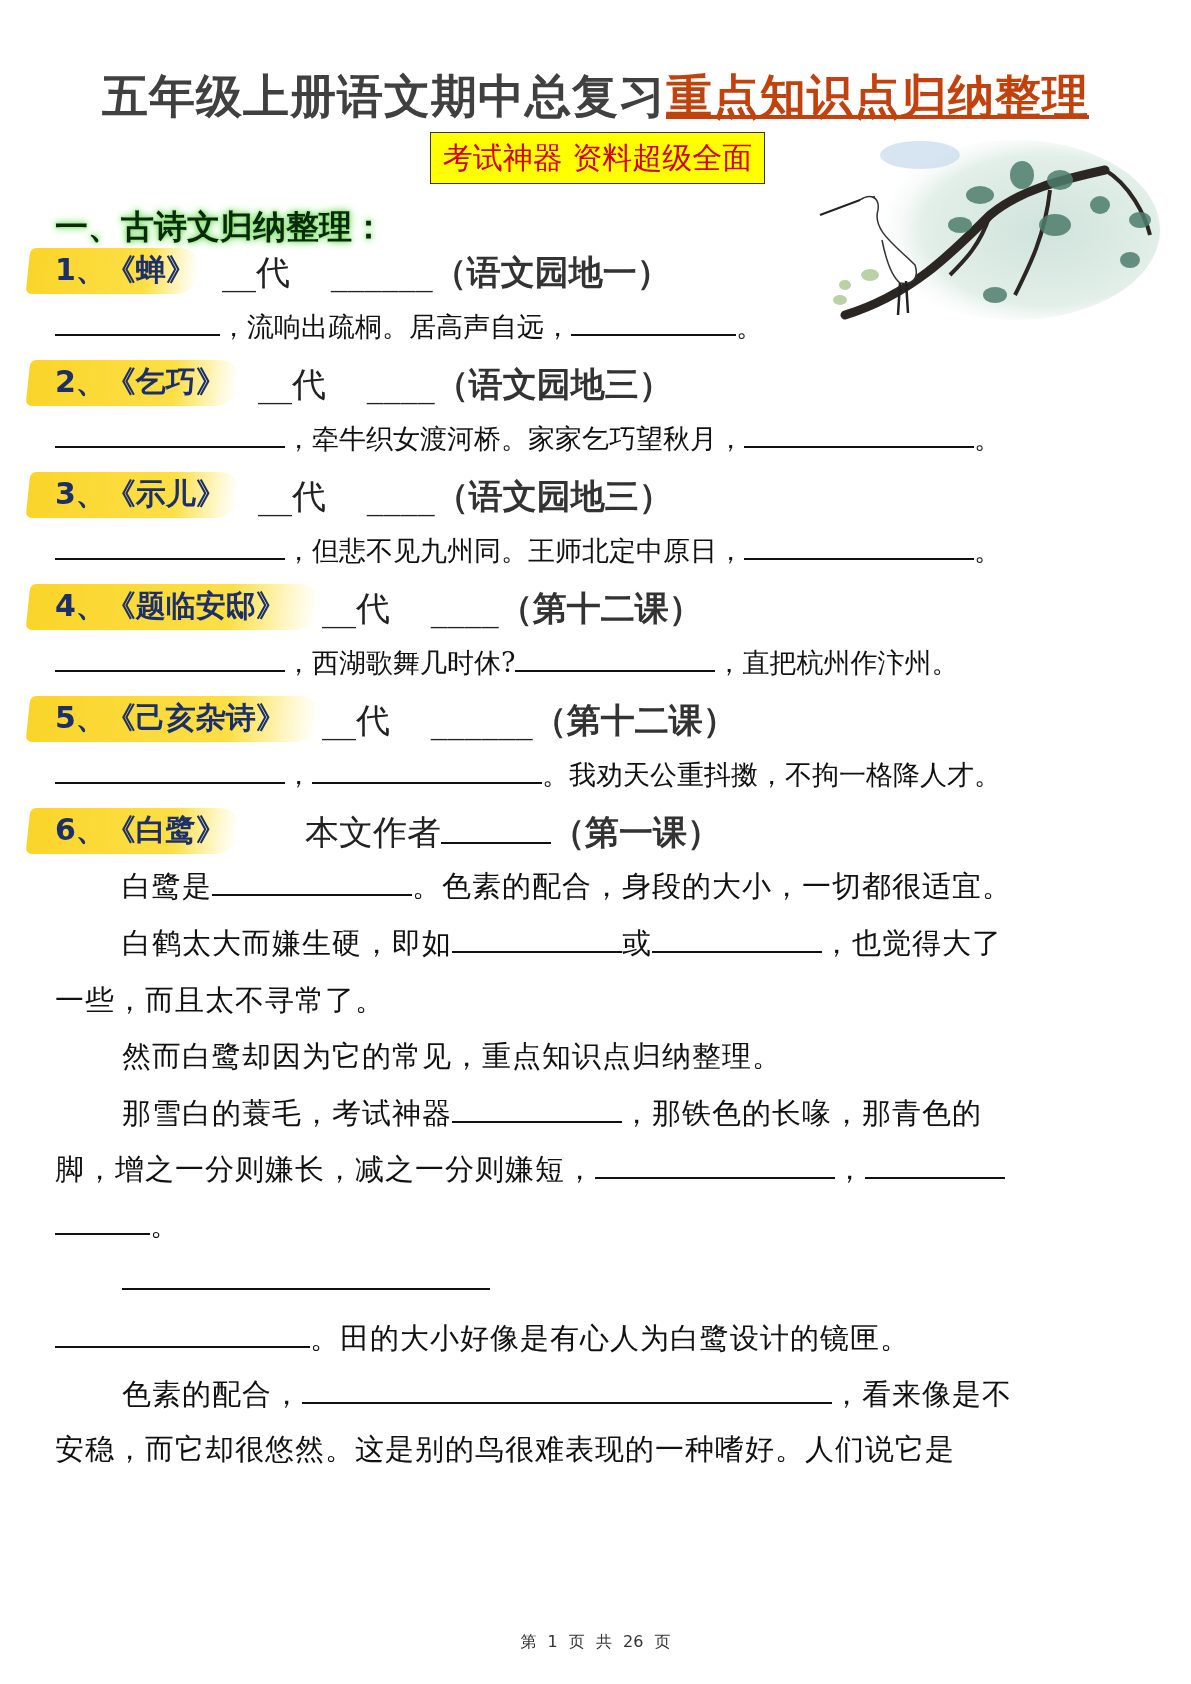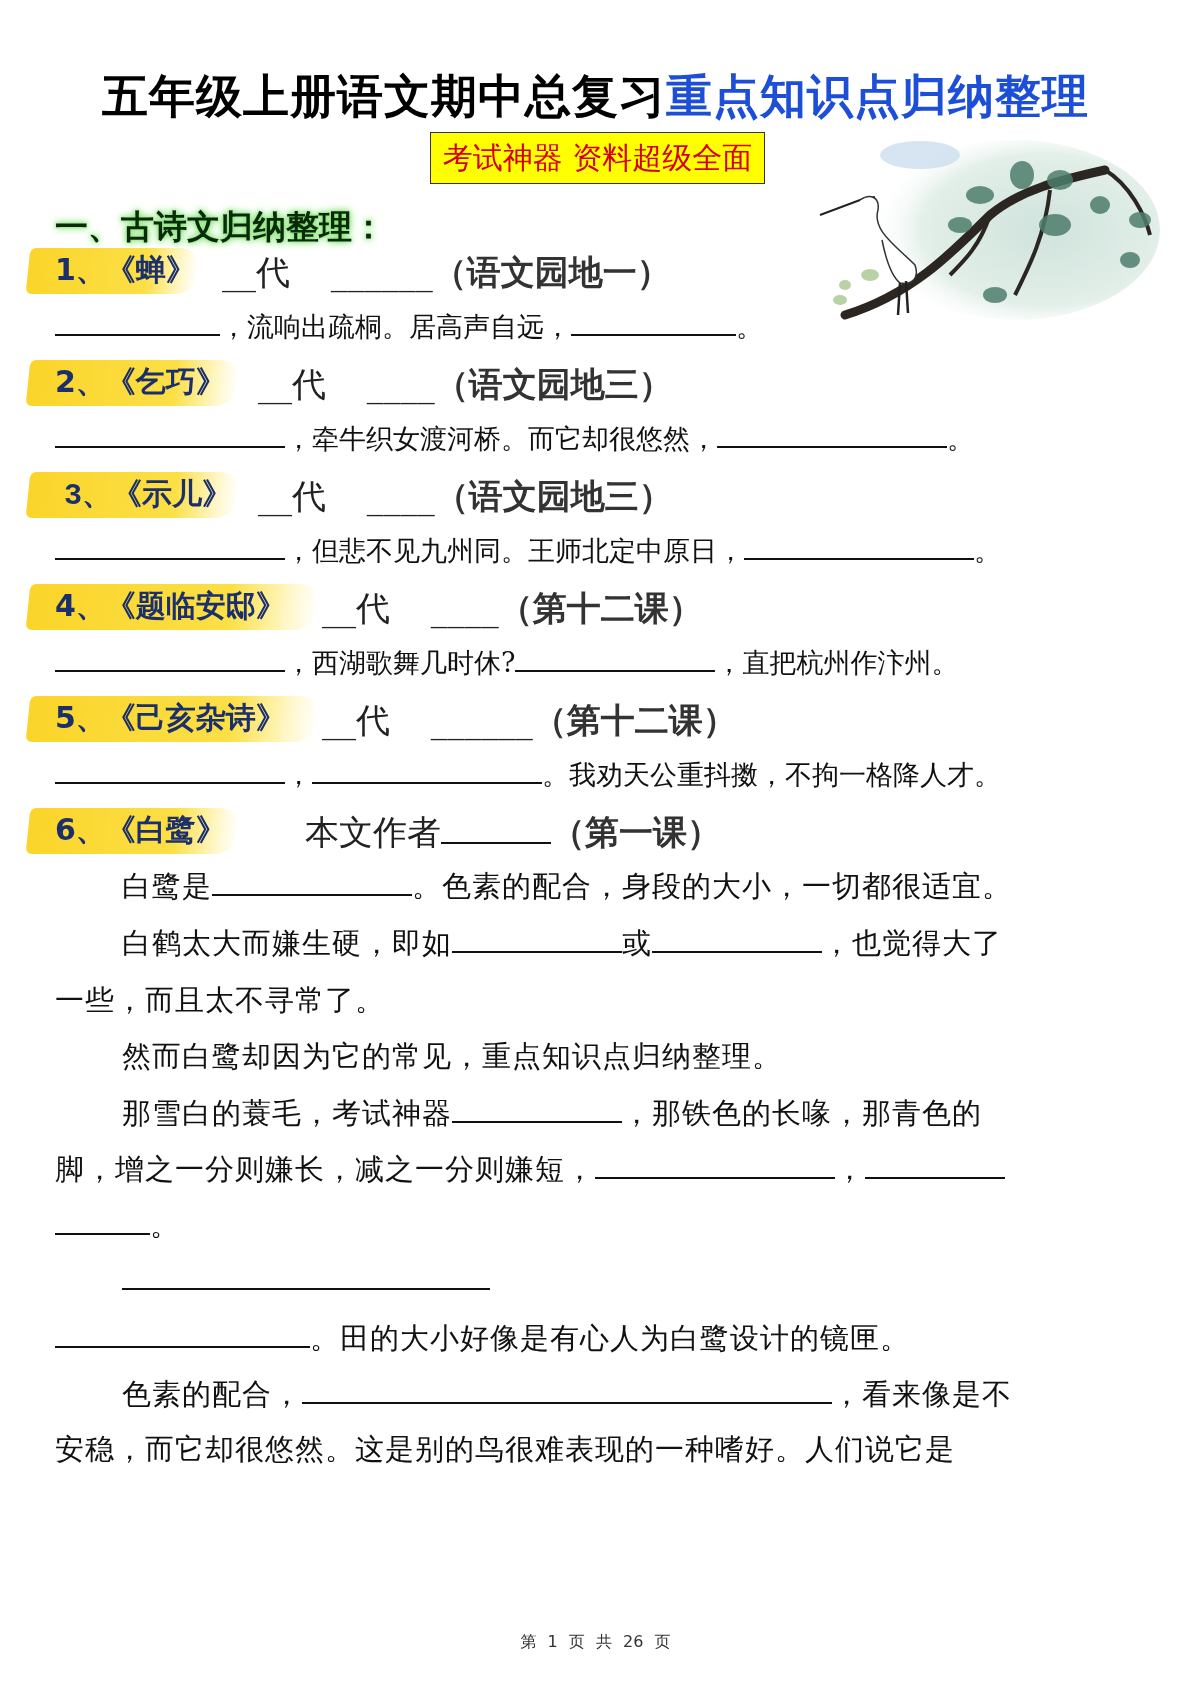--- a/index.html
+++ b/index.html
@@ -1,21 +1,21 @@
 <!DOCTYPE html>
 <html><head>
   <meta charset="utf-8">
   <style>
     html,body{margin:0;padding:0;background:#ffffff;}
     body{width:1191px;height:1684px;position:relative;overflow:hidden;
       font-family:"DejaVu Serif","Liberation Serif",serif;color:#111;}
     .title{position:absolute;top:66px;left:0;width:1191px;text-align:center;
       font-family:"DejaVu Sans","Liberation Sans",sans-serif;font-weight:bold;font-size:46px;letter-spacing:1px;white-space:nowrap;}
-    .title .black{color:#000000;}
-    .title .red{color:#1d4ed8;}
+    .title .black{color:#404040;}
+    .title .red{color:#c2410c;text-decoration:underline;}
     .subtitle{position:absolute;top:132px;left:430px;width:335px;height:52px;background:#ffff00;border:1.5px solid #333;
       box-sizing:border-box;text-align:center;line-height:50px;color:#d4001a;font-size:30px;
       font-family:"DejaVu Sans","Liberation Sans",sans-serif;white-space:nowrap;}
     .painting{position:absolute;top:135px;left:800px;width:360px;height:190px;}
     .section-head{position:absolute;top:205px;left:55px;font-family:"DejaVu Sans","Liberation Sans",sans-serif;
       font-size:33px;font-weight:bold;color:#0a2a0a;text-shadow:0 0 6px #7ee06e,0 0 10px #8fe87f,0 0 3px #9bec8b;white-space:nowrap;}
     .hl{position:absolute;height:46px;background:linear-gradient(90deg,rgba(250,210,30,.95) 0%,rgba(252,220,50,.9) 70%,rgba(255,235,120,.4) 90%,rgba(255,255,255,0) 100%);
       border-radius:6px 20px 20px 6px;transform:skewX(-6deg);}
     .poem-title{position:absolute;font-family:"DejaVu Sans","Liberation Sans",sans-serif;font-weight:bold;color:#1a2f6b;font-size:30px;}
     .meta{position:absolute;font-size:34px;color:#222;}
@@ -86,25 +86,25 @@
   <span class="blank" style="width:165px"></span><span>，流响出疏桐。居高声自远，</span><span class="blank" style="width:165px"></span><span>。</span>
 </div>
 
 <div class="hl" style="top:360px;left:28px;width:210px;"></div>
 <div class="poem-title" style="top:362px;left:55px;">2、《乞巧》</div>
 <div class="meta" style="top:362px;left:258px;">
   <span>__</span><span>代</span>
   <span style="margin-left:30px">____</span><span class="paren">（语文园地三）</span>
 </div>
 <div class="line" style="top:420px;left:55px;">
-  <span class="blank" style="width:230px"></span><span>，牵牛织女渡河桥。而它却很悠然，</span><span class="blank" style="width:230px"></span><span>。</span>
+  <span class="blank" style="width:230px"></span><span>，牵牛织女渡河桥。家家乞巧望秋月，</span><span class="blank" style="width:230px"></span><span>。</span>
 </div>
 
 <div class="hl" style="top:472px;left:28px;width:210px;"></div>
-<div class="poem-title" style="top:474px;left:64px;font-family:Liberation Mono, monospace;">3、《示儿》</div>
+<div class="poem-title" style="top:474px;left:55px;">3、《示儿》</div>
 <div class="meta" style="top:474px;left:258px;">
   <span>__</span><span>代</span>
   <span style="margin-left:30px">____</span><span class="paren">（语文园地三）</span>
 </div>
 <div class="line" style="top:532px;left:55px;">
   <span class="blank" style="width:230px"></span><span>，但悲不见九州同。王师北定中原日，</span><span class="blank" style="width:230px"></span><span>。</span>
 </div>
 
 <div class="hl" style="top:584px;left:28px;width:290px;"></div>
 <div class="poem-title" style="top:586px;left:55px;">4、《题临安邸》</div>

